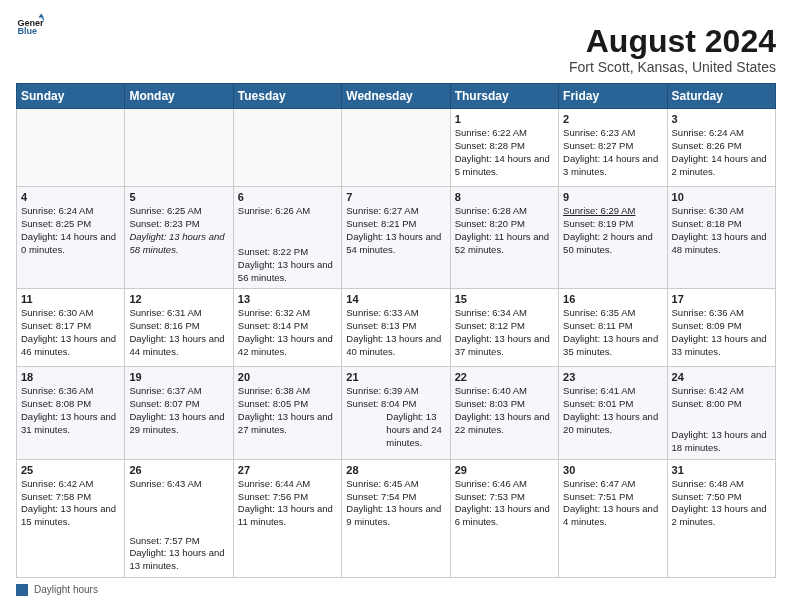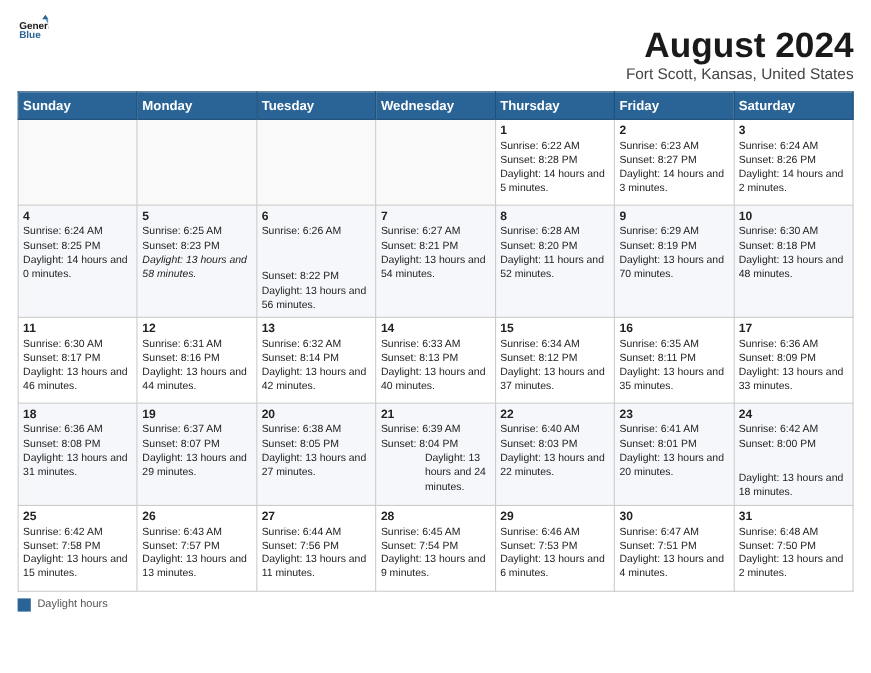--- a/index.html
+++ b/index.html
@@ -175,23 +175,23 @@
             <span style="display: block; line-height: 1.35;">Daylight: 13 hours and 54 minutes.</span>
           </td>
           <td>
             <span class="day-num">8</span>
             <span style="display: block; line-height: 1.35;">Sunrise: 6:28 AM</span>
             <span style="display: block; line-height: 1.35;">Sunset: 8:20 PM</span>
             <span style="display: block; line-height: 1.35;">Daylight: 11 hours and 52 minutes.</span>
           </td>
           <td>
             <span class="day-num">9</span>
-            <span style="display: block; line-height: 1.35;">Sunrise: 6:29 AM</span>
+            <span style="display: block; line-height: 1.35; text-decoration: underline;">Sunrise: 6:29 AM</span>
             <span style="display: block; line-height: 1.35;">Sunset: 8:19 PM</span>
-            <span style="display: block; line-height: 1.35;">Daylight: 13 hours and 70 minutes.</span>
+            <span style="display: block; line-height: 1.35;">Daylight: 2 hours and 50 minutes.</span>
           </td>
           <td>
             <span class="day-num">10</span>
             <span style="display: block; line-height: 1.35;">Sunrise: 6:30 AM</span>
             <span style="display: block; line-height: 1.35;">Sunset: 8:18 PM</span>
             <span style="display: block; line-height: 1.35;">Daylight: 13 hours and 48 minutes.</span>
           </td>
         </tr>
         <tr>
           <td>
@@ -284,21 +284,21 @@
         <tr>
           <td>
             <span class="day-num">25</span>
             <span style="display: block; line-height: 1.35;">Sunrise: 6:42 AM</span>
             <span style="display: block; line-height: 1.35;">Sunset: 7:58 PM</span>
             <span style="display: block; line-height: 1.35;">Daylight: 13 hours and 15 minutes.</span>
           </td>
           <td>
             <span class="day-num">26</span>
             <span style="display: block; line-height: 1.35;">Sunrise: 6:43 AM</span>
-            <span style="display: block; line-height: 1.35;">Sunset: 7:57 PM</span>
+            <span style="display: block; line-height: 1.35; margin-top: 44px;">Sunset: 7:57 PM</span>
             <span style="display: block; line-height: 1.35;">Daylight: 13 hours and 13 minutes.</span>
           </td>
           <td>
             <span class="day-num">27</span>
             <span style="display: block; line-height: 1.35;">Sunrise: 6:44 AM</span>
             <span style="display: block; line-height: 1.35;">Sunset: 7:56 PM</span>
             <span style="display: block; line-height: 1.35;">Daylight: 13 hours and 11 minutes.</span>
           </td>
           <td>
             <span class="day-num">28</span>

